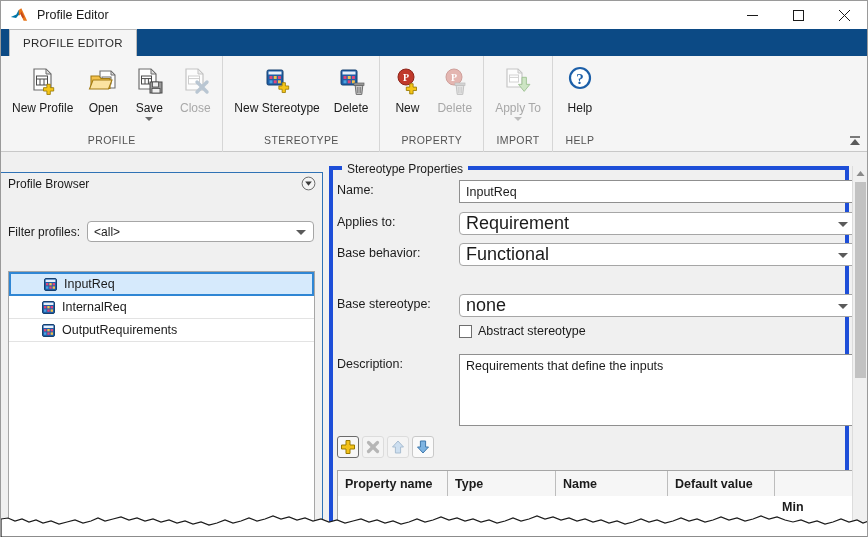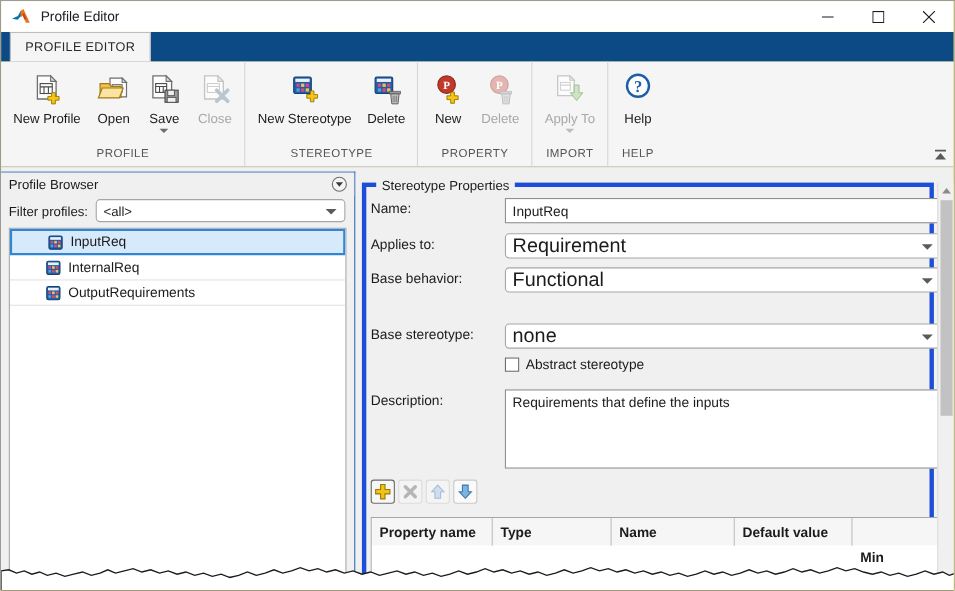--- a/index.html
+++ b/index.html
@@ -6,21 +6,21 @@
   html, body {
     width: 868px; height: 537px;
     font-family: "Liberation Sans", sans-serif;
     font-size: 12px;
     background: #ffffff;
     overflow: hidden;
   }
   #app {
     position: relative;
     width: 868px; height: 537px;
-    background: #fde047;
+    background: #701a75;
     border-left: 1px solid #9a9a9a;
     border-right: 1px solid #9a9a9a;
     border-top: 1px solid #9a9a9a;
     overflow: hidden;
   }
 
   
   .titlebar {
     height: 28px; background: #ffffff;
     display: flex; align-items: center;
@@ -98,22 +98,22 @@
   }
 
   
   .main { display: flex; height: 374px; background: #f0f0f0; }
 
   
   .browser {
     width: 322px; background: #f0f0f0;
     border: 1px solid #2f72b5;
     border-left: none;
-    margin: 4px 0 0 0;
-    display: flex; flex-direction: column;
+    margin: 20px 0 0 0;
+    display: flex; flex-direction: column; gap: 24px;
   }
   .browser-head {
     height: 21px; display: flex; align-items: center;
     padding-left: 7px; position: relative;
     background: #f0f0f0;
   }
   .browser-head .t { font-size: 12px; color: #1b1b1b; }
   .panel-opts { position: absolute; right: 6px; top: 3px; width: 15px; height: 15px; }
   .filter-row {
     display: flex; align-items: center;

